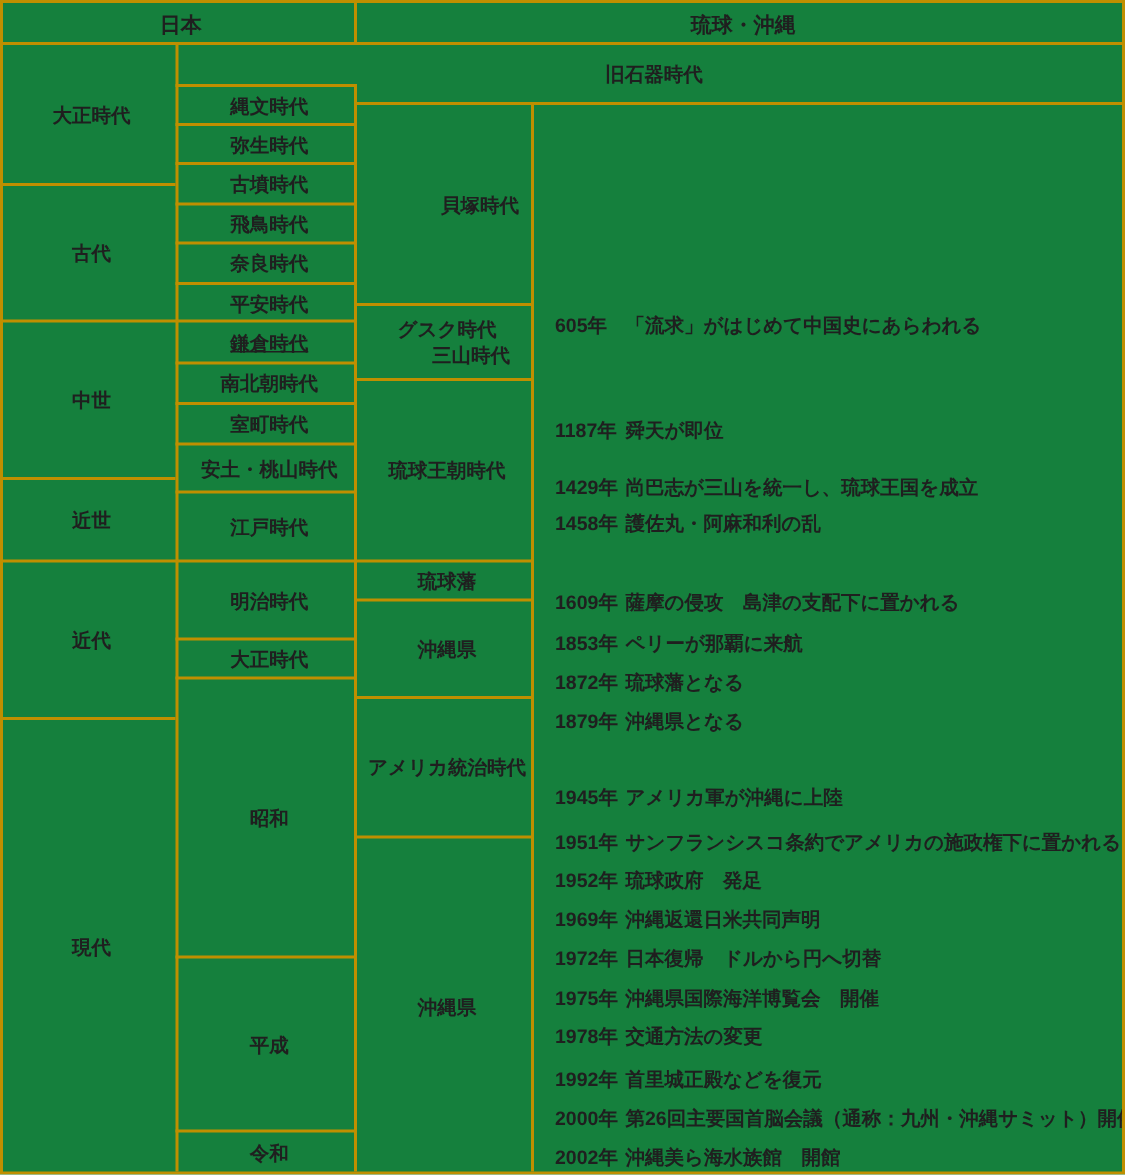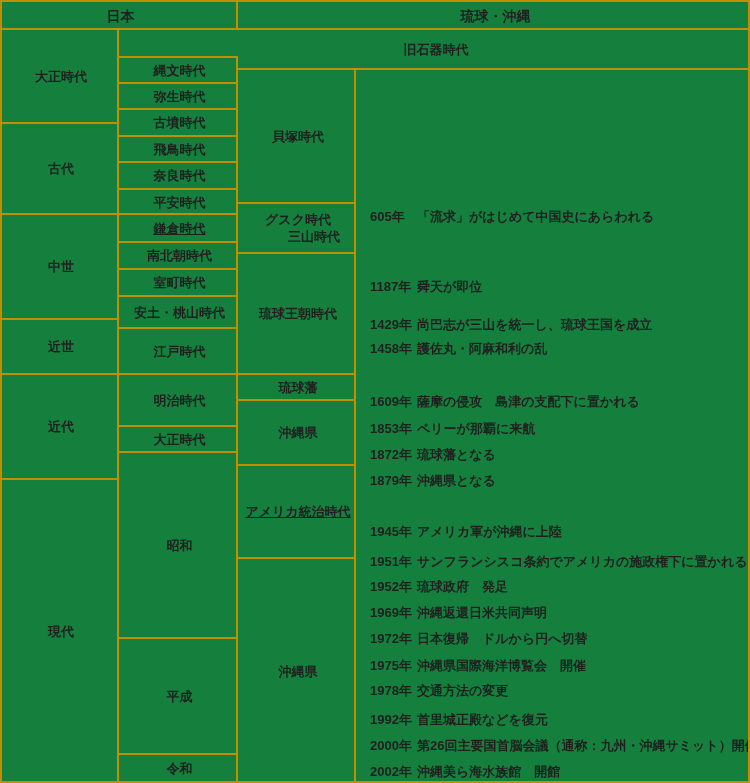--- a/index.html
+++ b/index.html
@@ -52,29 +52,29 @@
   <div class="cell" style="left:118px;top:241px;width:119px;height:27px;">南北朝時代</div>
   <div class="cell" style="left:118px;top:268px;width:119px;height:27px;">室町時代</div>
   <div class="cell" style="left:118px;top:295px;width:119px;height:32px;">安土・桃山時代</div>
   <div class="cell" style="left:118px;top:327px;width:119px;height:46px;">江戸時代</div>
   <div class="cell" style="left:118px;top:373px;width:119px;height:52px;">明治時代</div>
   <div class="cell" style="left:118px;top:425px;width:119px;height:26px;">大正時代</div>
   <div class="cell" style="left:118px;top:451px;width:119px;height:186px;">昭和</div>
   <div class="cell" style="left:118px;top:637px;width:119px;height:116px;">平成</div>
   <div class="cell" style="left:118px;top:753px;width:119px;height:28px;">令和</div>
 
-  <div class="cell" style="left:237px;top:69px;width:118px;height:133px;">貝塚時代</div>
+  <div class="cell" style="left:237px;top:69px;width:118px;height:133px;padding-left:22px;">貝塚時代</div>
   <div class="cell" style="left:237px;top:202px;width:118px;height:50px;">
     <span>グスク時代</span>
     <span class="shift-right">三山時代</span>
   </div>
   <div class="cell" style="left:237px;top:252px;width:118px;height:121px;">琉球王朝時代</div>
   <div class="cell" style="left:237px;top:373px;width:118px;height:26px;">琉球藩</div>
   <div class="cell" style="left:237px;top:399px;width:118px;height:65px;">沖縄県</div>
-  <div class="cell" style="left:237px;top:464px;width:118px;height:93px;text-decoration:underline;">アメリカ統治時代</div>
+  <div class="cell" style="left:237px;top:464px;width:118px;height:93px;">アメリカ統治時代</div>
   <div class="cell" style="left:237px;top:557px;width:118px;height:226px;">沖縄県</div>
 
   <div class="events">
     <div class="event" style="top:140px;">
         <span class="year">605年</span>
         <span>「流求」がはじめて中国史にあらわれる</span>
       </div>
     <div class="event" style="top:210px;">
         <span class="year">1187年</span>
         <span>舜天が即位</span>

